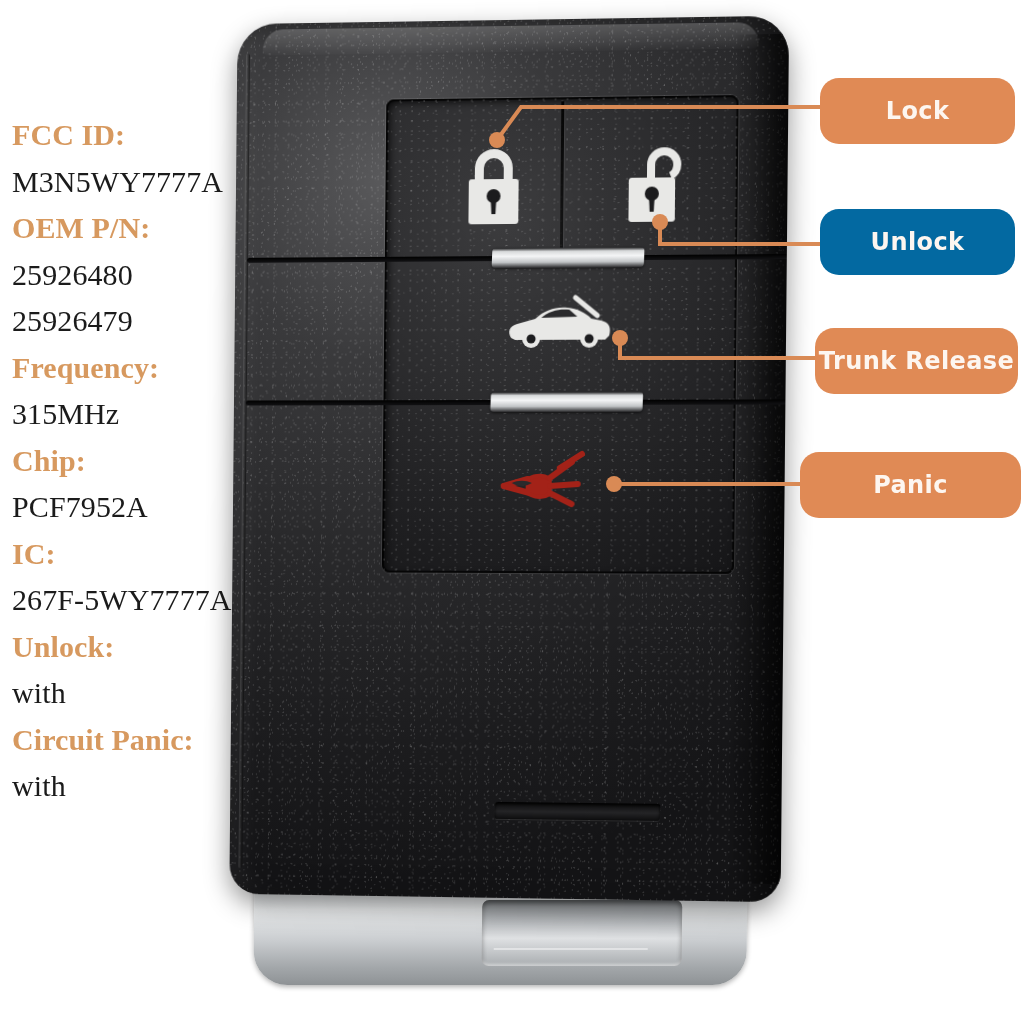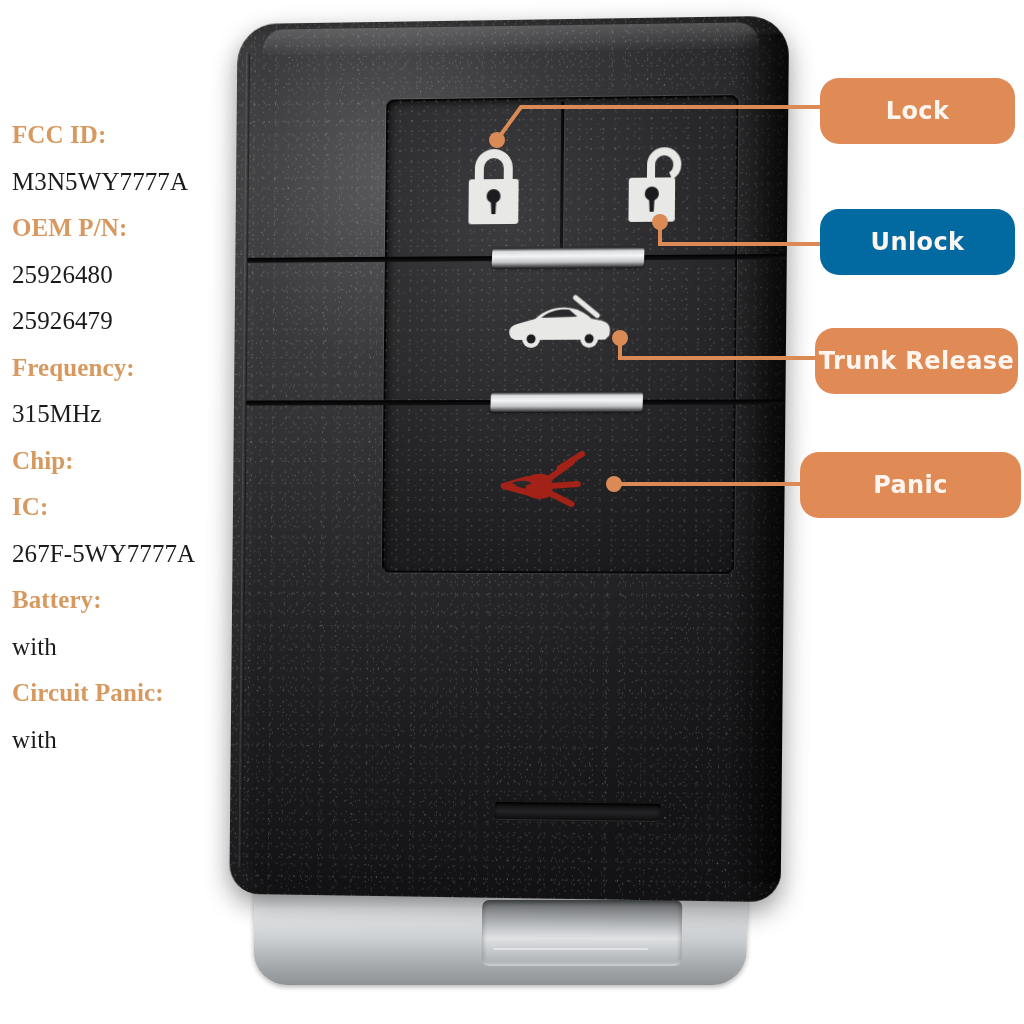--- a/index.html
+++ b/index.html
@@ -17,21 +17,21 @@
 
   
   #spec-list {
     position: absolute;
     left: 12px;
     top: 112px;
     width: 225px;
     font-family: "Liberation Serif", serif;
   }
   .spec-line {
-    font-size: 25px;
+    font-size: 30px;
     line-height: 46.5px;
     white-space: nowrap;
     letter-spacing: 0.1px;
   }
   .spec-line.heading {
     color: #d7995f;
     font-weight: 700;
   }
   .spec-line.value {
     color: #1b1b1b;
@@ -283,23 +283,24 @@
 
 <div id="spec-list">
   <div class="spec-line heading">FCC ID:</div>
   <div class="spec-line value">M3N5WY7777A</div>
   <div class="spec-line heading">OEM P/N:</div>
   <div class="spec-line value">25926480</div>
   <div class="spec-line value">25926479</div>
   <div class="spec-line heading">Frequency:</div>
   <div class="spec-line value">315MHz</div>
   <div class="spec-line heading">Chip:</div>
+  <div class="spec-line value">PCF7952A</div>
   <div class="spec-line heading">IC:</div>
   <div class="spec-line value">267F-5WY7777A</div>
-  <div class="spec-line heading">Battery:</div>
+  <div class="spec-line heading">Unlock:</div>
   <div class="spec-line value">with</div>
   <div class="spec-line heading">Circuit Panic:</div>
   <div class="spec-line value">with</div>
 </div>
 
 <div id="keyfob">
 
   <div class="fob-chrome">
     <div class="fob-chrome-slot"></div>
   </div>

